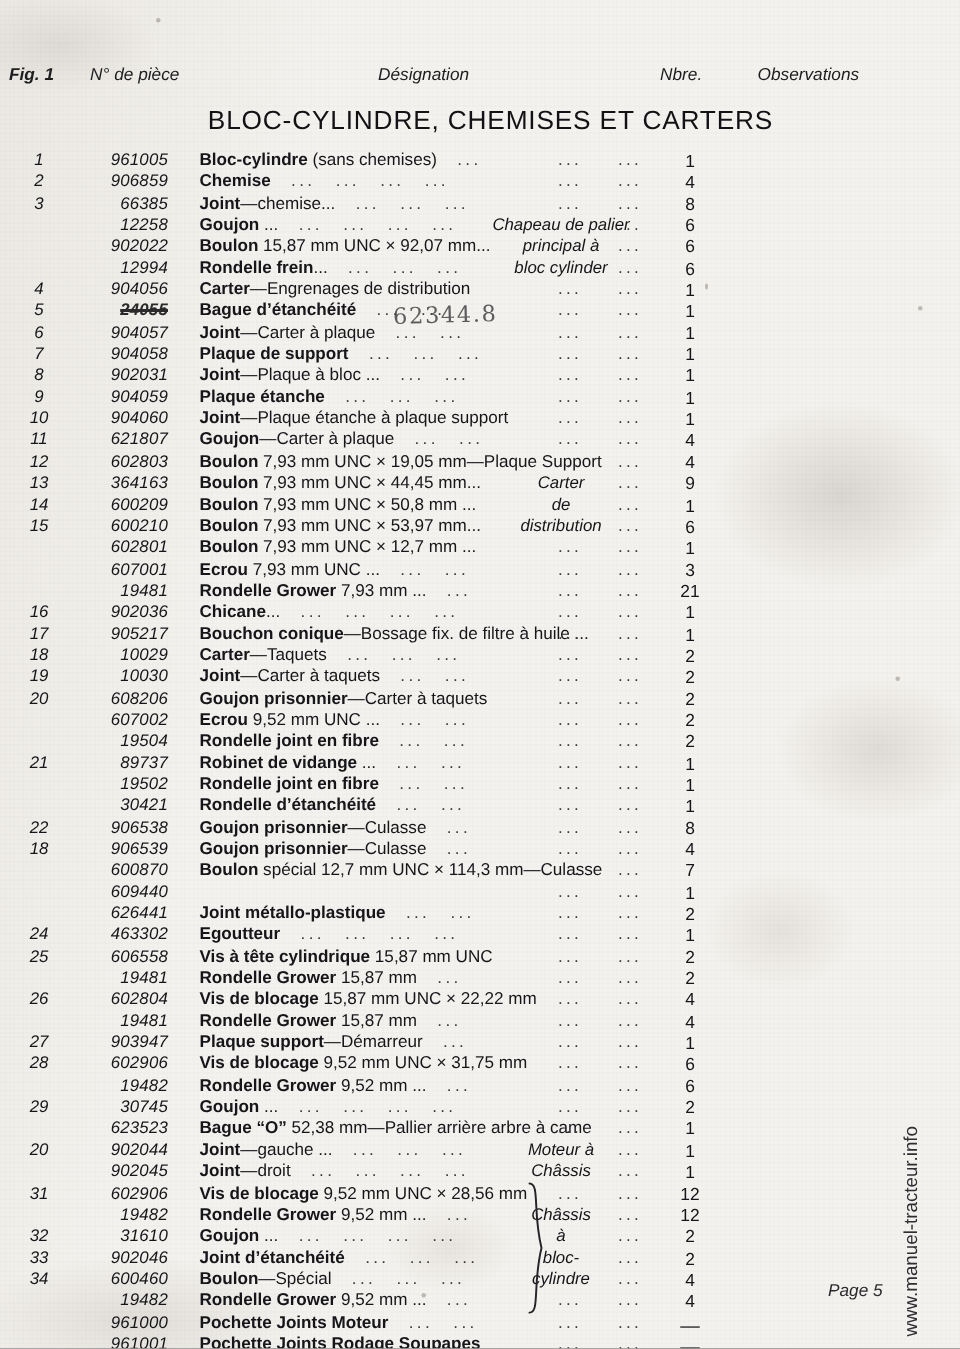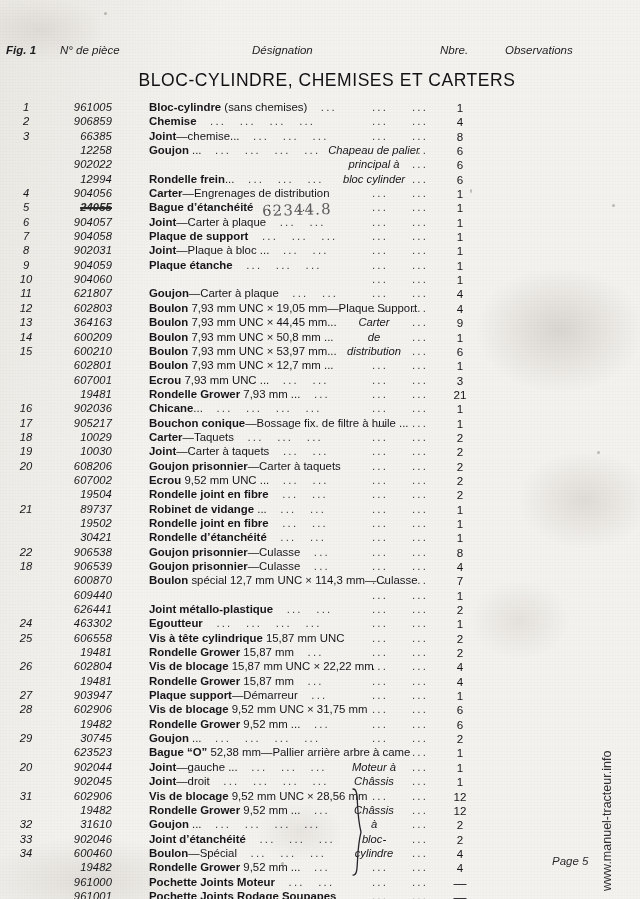--- a/index.html
+++ b/index.html
@@ -109,21 +109,21 @@
     font-size: 11.2px;
     letter-spacing: .15px;
   }
   .c-num.struck {
     text-decoration: line-through;
     text-decoration-thickness: 2.2px;
     color: #2a2a2a;
     font-weight: bold;
   }
   .c-des {
-    left: 149px;
+    left: 133px;
     font-size: 11.4px;
   }
   .c-des b { font-weight: bold; }
   .c-obs {
     left: 300px;
     width: 148px;
     text-align: center;
     font-style: italic;
     font-size: 11.2px;
   }
@@ -248,20 +248,21 @@
         <span class="c-num">12258</span>
         <span class="c-des"><b>Goujon</b> ...<span class="dots"> ... ... ... ...</span></span>
         <span class="c-obs">Chapeau de palier</span>
         <span class="dots" style="position: absolute; left: 412px;">...</span>
         <span class="dots" style="position: absolute; left: 372px;"></span>
         <span class="c-nbr">6</span>
       </div>
       <div class="row">
         <span class="c-fig"></span>
         <span class="c-num">902022</span>
+        <span class="c-des"><b>Boulon</b> 15,87 mm UNC × 92,07 mm...<span class="dots"></span></span>
         <span class="c-obs">principal à</span>
         <span class="dots" style="position: absolute; left: 412px;">...</span>
         <span class="dots" style="position: absolute; left: 372px;"></span>
         <span class="c-nbr">6</span>
       </div>
       <div class="row">
         <span class="c-fig"></span>
         <span class="c-num">12994</span>
         <span class="c-des"><b>Rondelle frein</b>...<span class="dots"> ... ... ...</span></span>
         <span class="c-obs">bloc cylinder</span>
@@ -320,20 +321,21 @@
         <span class="c-num">904059</span>
         <span class="c-des"><b>Plaque étanche</b><span class="dots"> ... ... ...</span></span>
         <span class="c-obs"></span>
         <span class="dots" style="position: absolute; left: 412px;">...</span>
         <span class="dots" style="position: absolute; left: 372px;">...</span>
         <span class="c-nbr">1</span>
       </div>
       <div class="row">
         <span class="c-fig">10</span>
         <span class="c-num">904060</span>
+        <span class="c-des"><b>Joint</b>—Plaque étanche à plaque support<span class="dots"></span></span>
         <span class="c-obs"></span>
         <span class="dots" style="position: absolute; left: 412px;">...</span>
         <span class="dots" style="position: absolute; left: 372px;">...</span>
         <span class="c-nbr">1</span>
       </div>
       <div class="row">
         <span class="c-fig">11</span>
         <span class="c-num">621807</span>
         <span class="c-des"><b>Goujon</b>—Carter à plaque<span class="dots"> ... ...</span></span>
         <span class="c-obs"></span>

